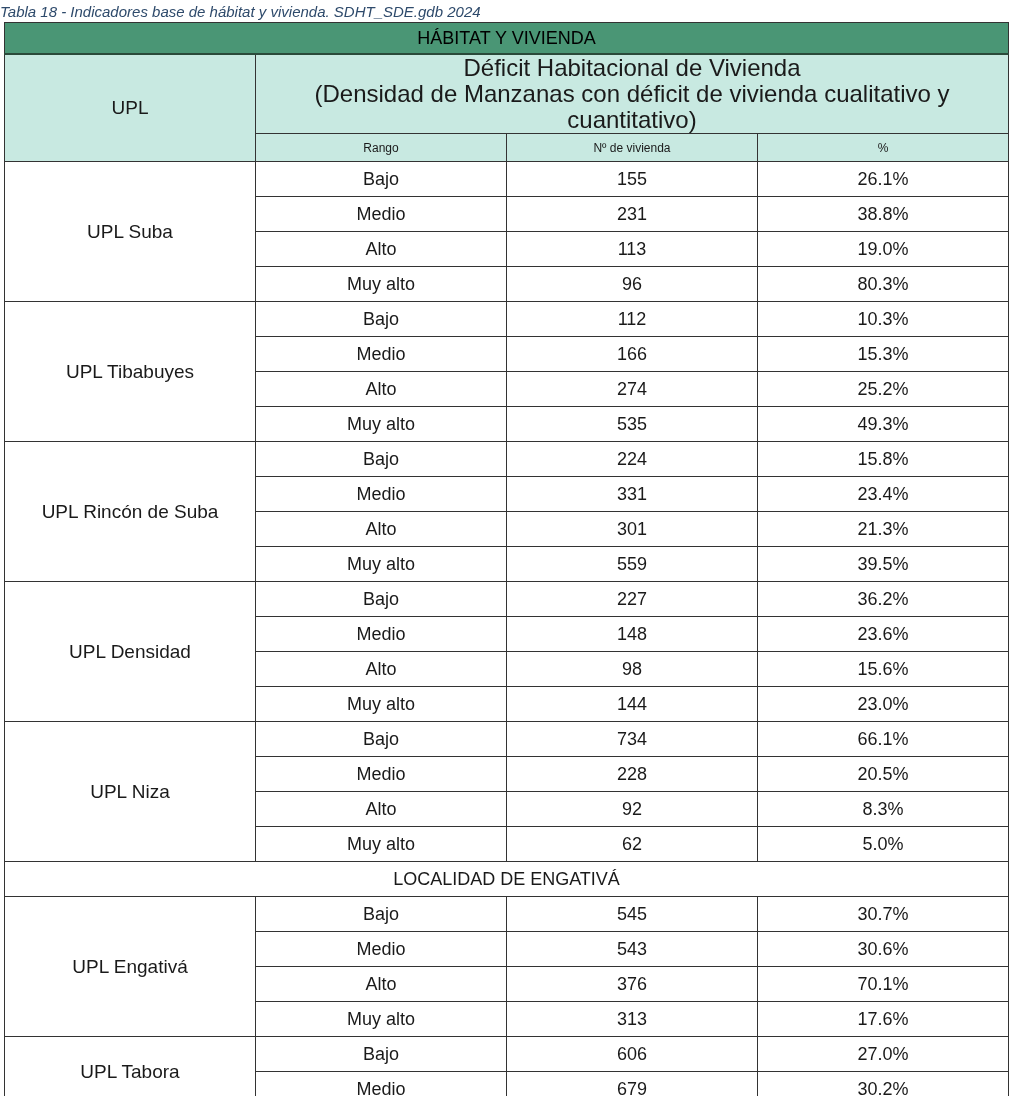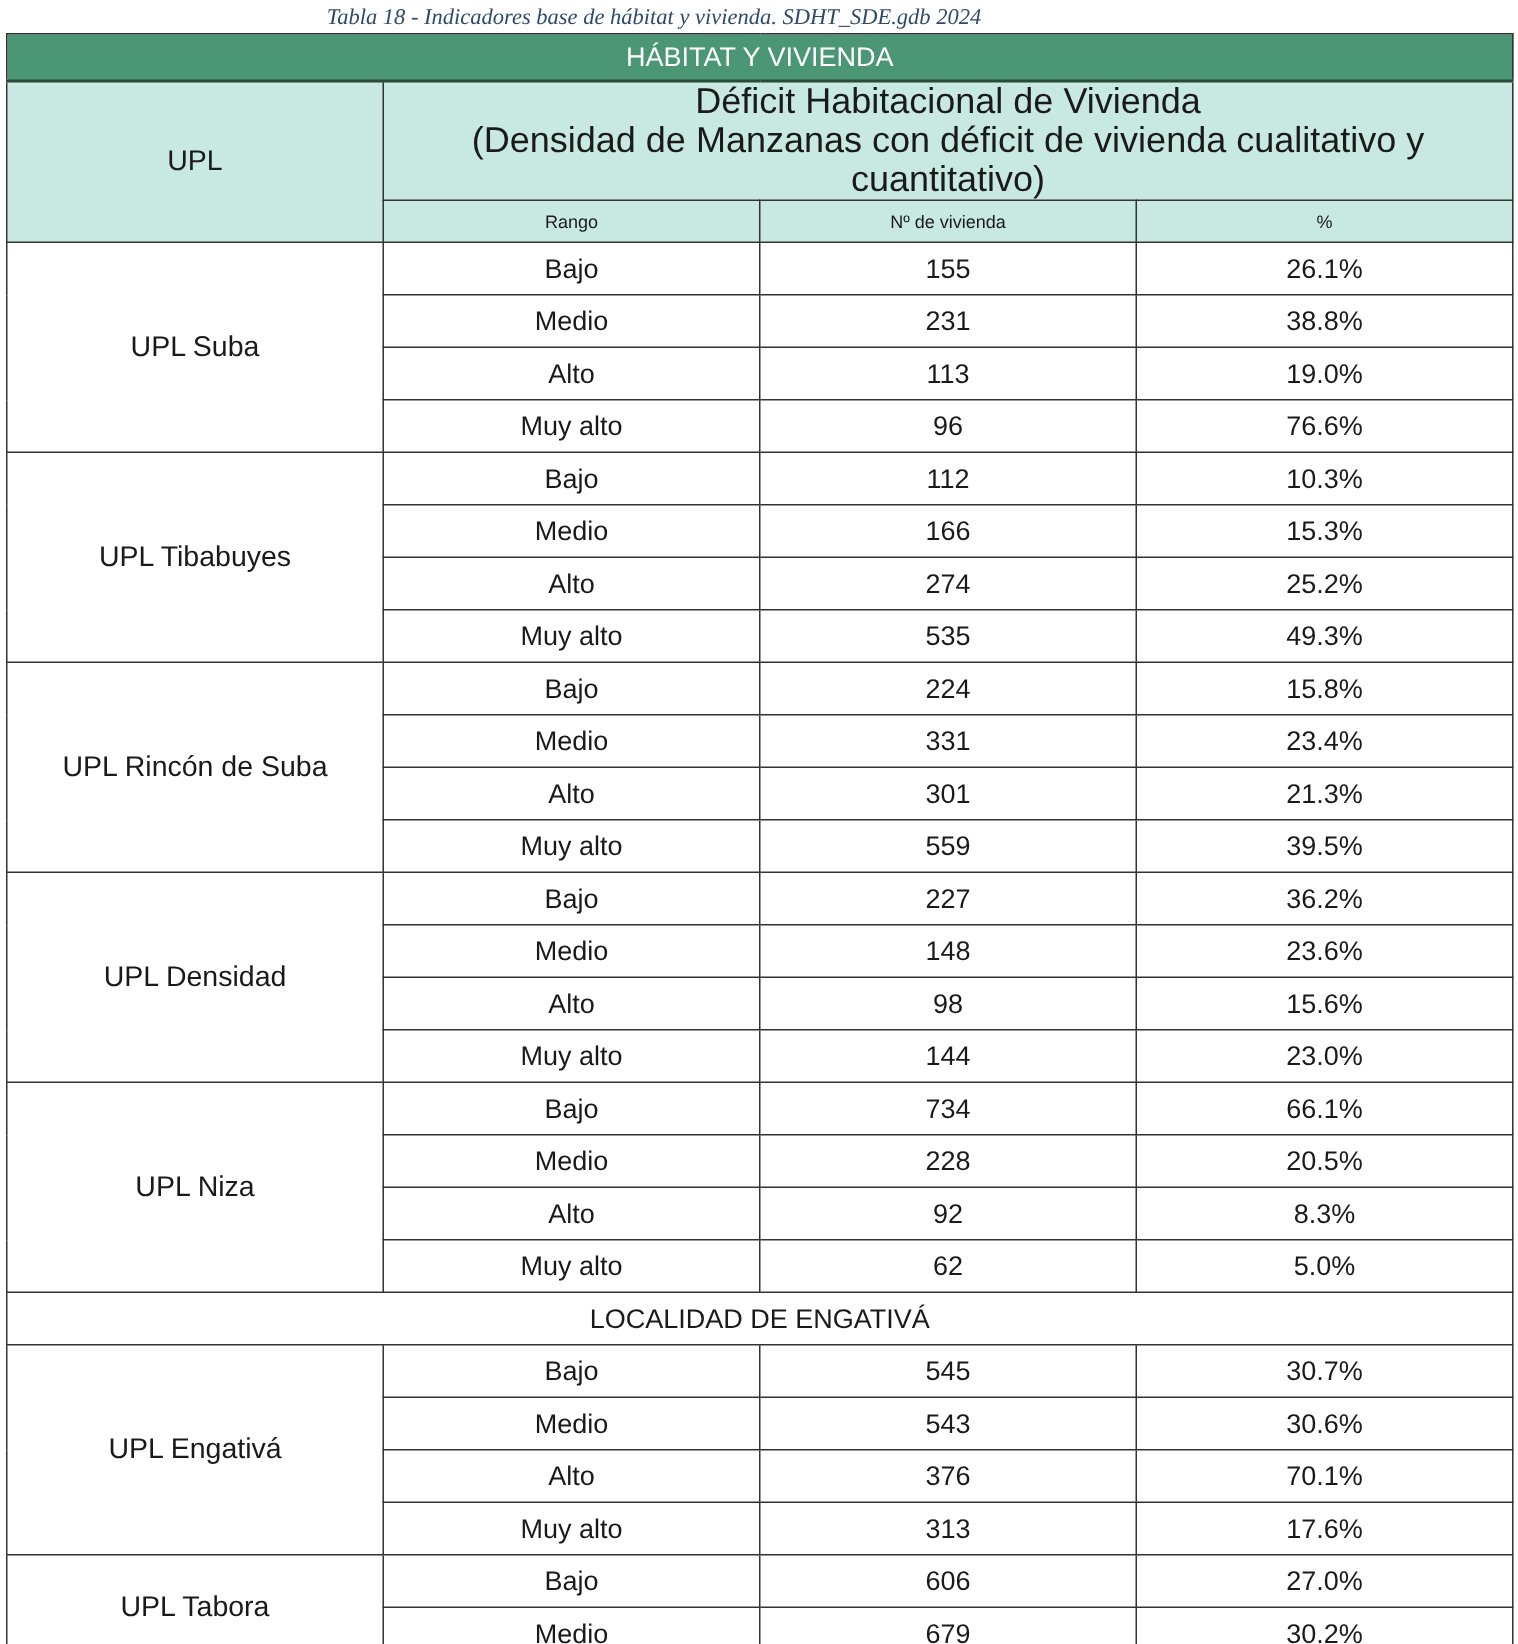--- a/index.html
+++ b/index.html
@@ -1,20 +1,20 @@
 <!DOCTYPE html>
 <html><head>
 <meta charset="utf-8">
 <style>
   html, body { margin: 0; padding: 0; background: #ffffff; }
   body { width: 1012px; height: 1096px; position: relative; font-family: "Liberation Sans", "DejaVu Sans", sans-serif; color: #1a1a1a; }
-  .caption { position: absolute; left: 0; top: 2px; width: 872px; text-align: center; font-style: italic; font-size: 15px; color: #2e4a6b; line-height: 20px; font-family: Liberation Serif, serif; }
+  .caption { position: absolute; left: 0; top: 2px; width: 872px; font-style: italic; font-size: 15px; color: #2e4a6b; line-height: 20px; }
   table.main { position: absolute; left: 4px; top: 22px; width: 1004px; border-collapse: collapse; table-layout: fixed; font-size: 18px; }
   table.main td { border: 1.5px solid #333; text-align: center; vertical-align: middle; padding: 0; }
-  .h-banner { background: #4a9675; color: #ffffff; height: 30px; font-size: 18px; border-bottom: 2px solid #2a4a3a !important; }
+  .h-banner { background: #4a9675; color: #000000; height: 30px; font-size: 18px; border-bottom: 2px solid #2a4a3a !important; }
   .h-light { background: #c8e9e1; }
   .h-upl { font-size: 19px; }
   .h-title { height: 56px; line-height: 26px; font-size: 24px; }
   .h-sub { height: 27px; font-size: 12px; }
   .row td { height: 34px; }
   .upl-cell { font-size: 19px; }
   .section td { height: 34px; font-size: 18px; }
 </style>
 </head>
 <body>
@@ -58,21 +58,21 @@
         <td>38.8%</td>
       </tr>
       <tr class="row">
         <td>Alto</td>
         <td>113</td>
         <td>19.0%</td>
       </tr>
       <tr class="row">
         <td>Muy alto</td>
         <td>96</td>
-        <td>76.6%</td>
+        <td>80.3%</td>
       </tr>
       <tr class="row">
         <td rowspan="4" class="upl-cell">UPL Tibabuyes</td>
         <td>Bajo</td>
         <td>112</td>
         <td>10.3%</td>
       </tr>
       <tr class="row">
         <td>Medio</td>
         <td>166</td>

